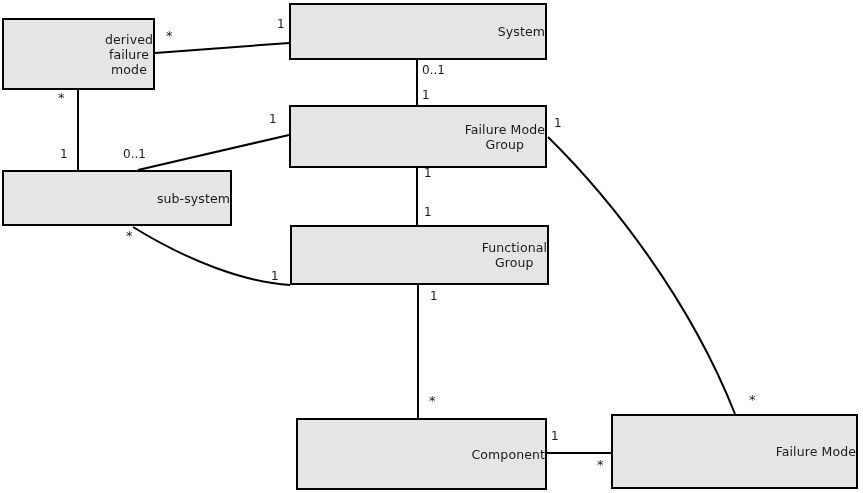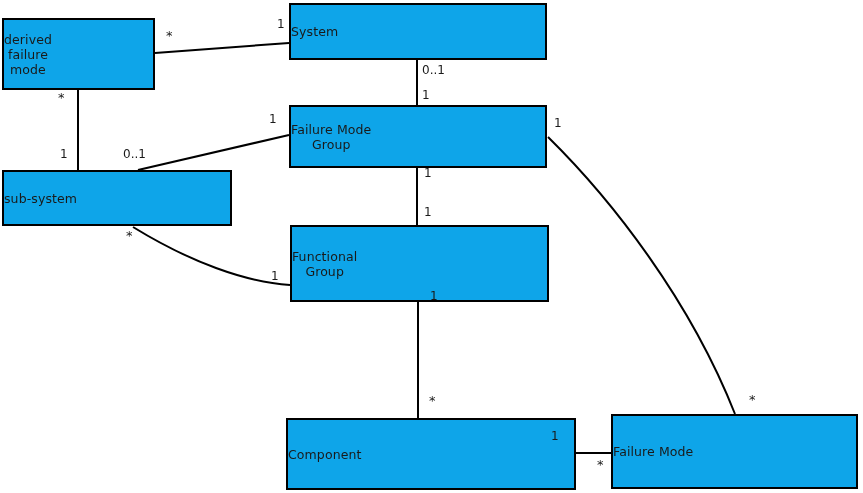--- a/index.html
+++ b/index.html
@@ -23,24 +23,24 @@
     left: 0;
     top: 0;
     width: 863px;
     height: 493px;
     pointer-events: none;
   }
   .uml-class {
     position: absolute;
     box-sizing: border-box;
     border: 2px solid #000000;
-    background: #0ea5e9;
+    background: #e5e5e5;
     display: flex;
     align-items: center;
-    justify-content: flex-start;
+    justify-content: flex-end;
     text-align: center;
     z-index: 2;
   }
   .uml-class .class-name {
     font-size: 12.5px;
     line-height: 15px;
     color: #1a1a1a;
     white-space: pre-line;
     letter-spacing: 0.1px;
   }
@@ -82,25 +82,25 @@
       <div class="uml-class" style="left: 289px; top: 3px; width: 258px; height: 57px; border-color: rgb(0, 0, 0);">
         <span class="class-name" style="color: rgb(26, 26, 26);">System</span>
       </div>
       <div class="uml-class" style="left: 289px; top: 105px; width: 258px; height: 63px; border-color: rgb(0, 0, 0);">
         <span class="class-name" style="color: rgb(26, 26, 26);">Failure Mode
 Group</span>
       </div>
       <div class="uml-class" style="left: 2px; top: 170px; width: 230px; height: 56px; border-color: rgb(0, 0, 0);">
         <span class="class-name" style="color: rgb(26, 26, 26);">sub-system</span>
       </div>
-      <div class="uml-class" style="left: 290px; top: 225px; width: 259px; height: 77px; border-color: rgb(0, 0, 0);">
+      <div class="uml-class" style="left: 290px; top: 225px; width: 259px; height: 60px; border-color: rgb(0, 0, 0);">
         <span class="class-name" style="color: rgb(26, 26, 26);">Functional
 Group</span>
       </div>
-      <div class="uml-class" style="left: 286px; top: 418px; width: 290px; height: 72px; border-color: rgb(0, 0, 0);">
+      <div class="uml-class" style="left: 296px; top: 418px; width: 251px; height: 72px; border-color: rgb(0, 0, 0);">
         <span class="class-name" style="color: rgb(26, 26, 26);">Component</span>
       </div>
       <div class="uml-class" style="left: 611px; top: 414px; width: 247px; height: 75px; border-color: rgb(0, 0, 0);">
         <span class="class-name" style="color: rgb(26, 26, 26);">Failure Mode</span>
       </div>
     </div>
   <div id="label-layer">
       <span class="mult-label star" style="left: 166px; top: 30px; color: rgb(26, 26, 26);">*</span>
       <span class="mult-label" style="left: 277px; top: 18px; color: rgb(26, 26, 26);">1</span>
       <span class="mult-label star" style="left: 58px; top: 92px; color: rgb(26, 26, 26);">*</span>

